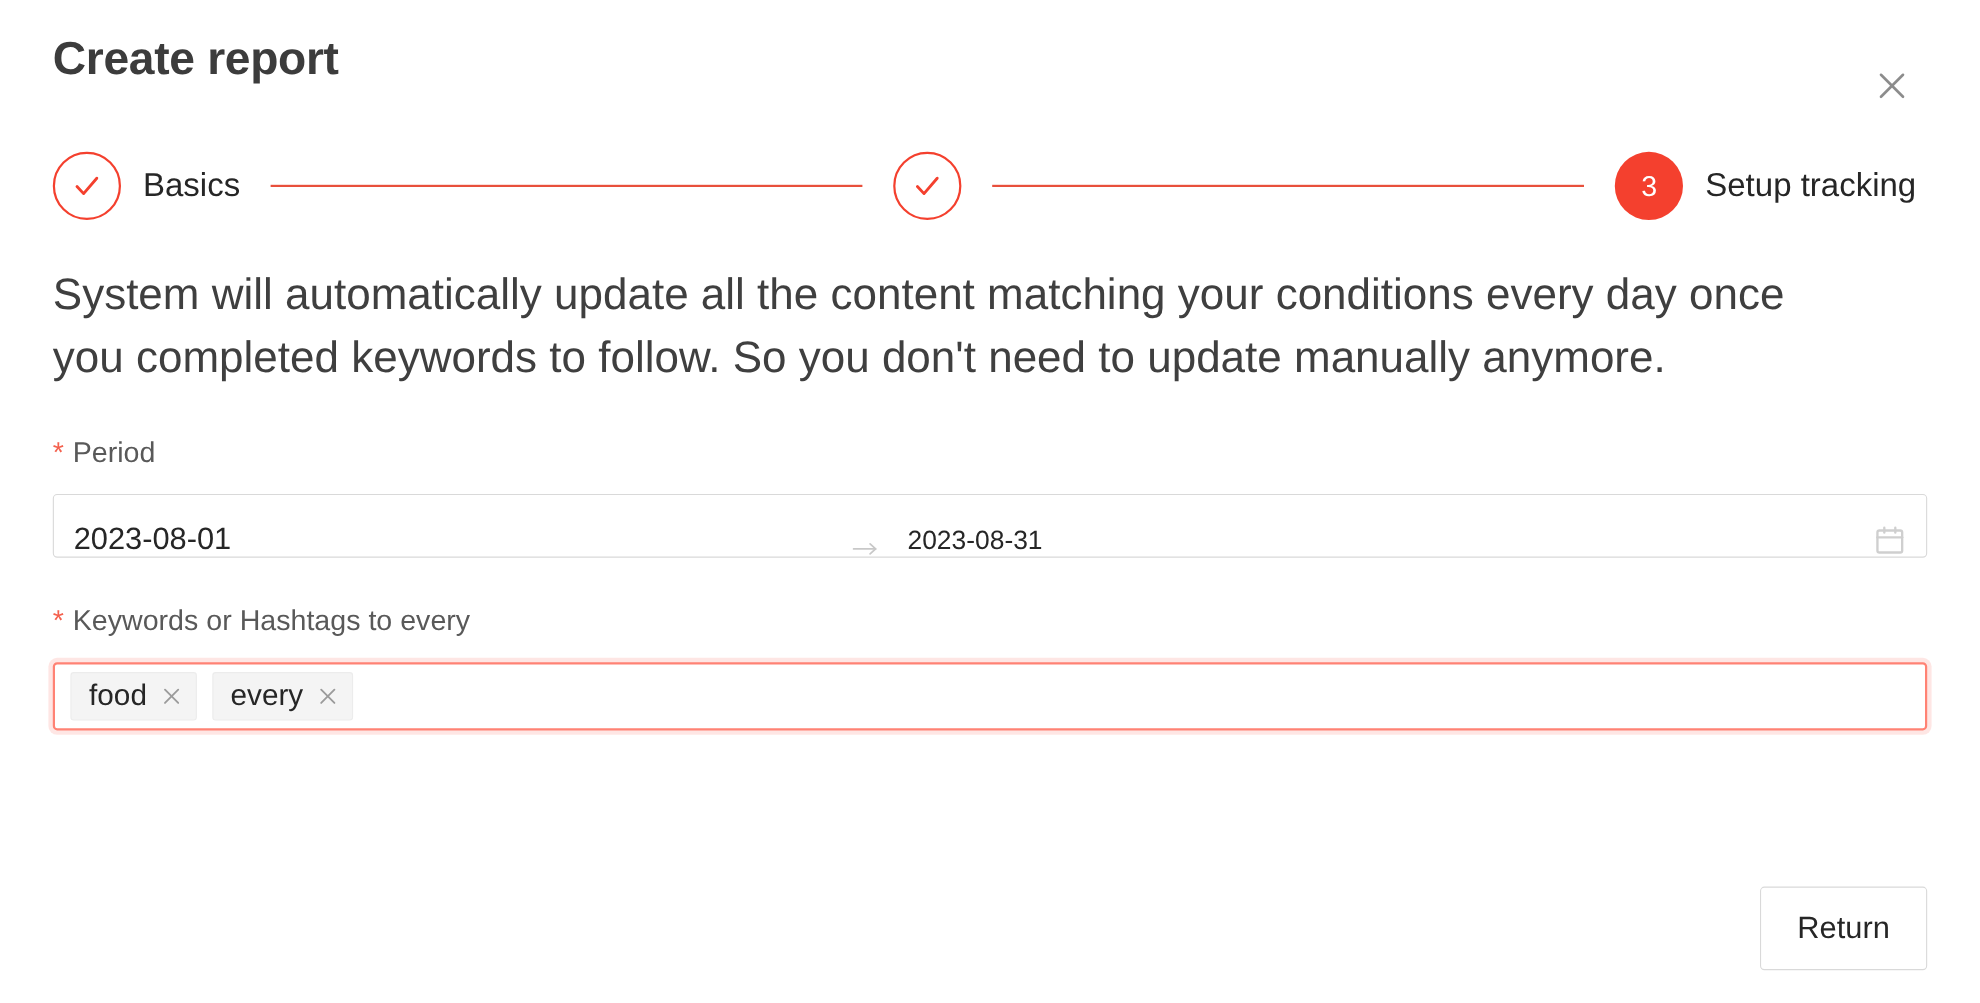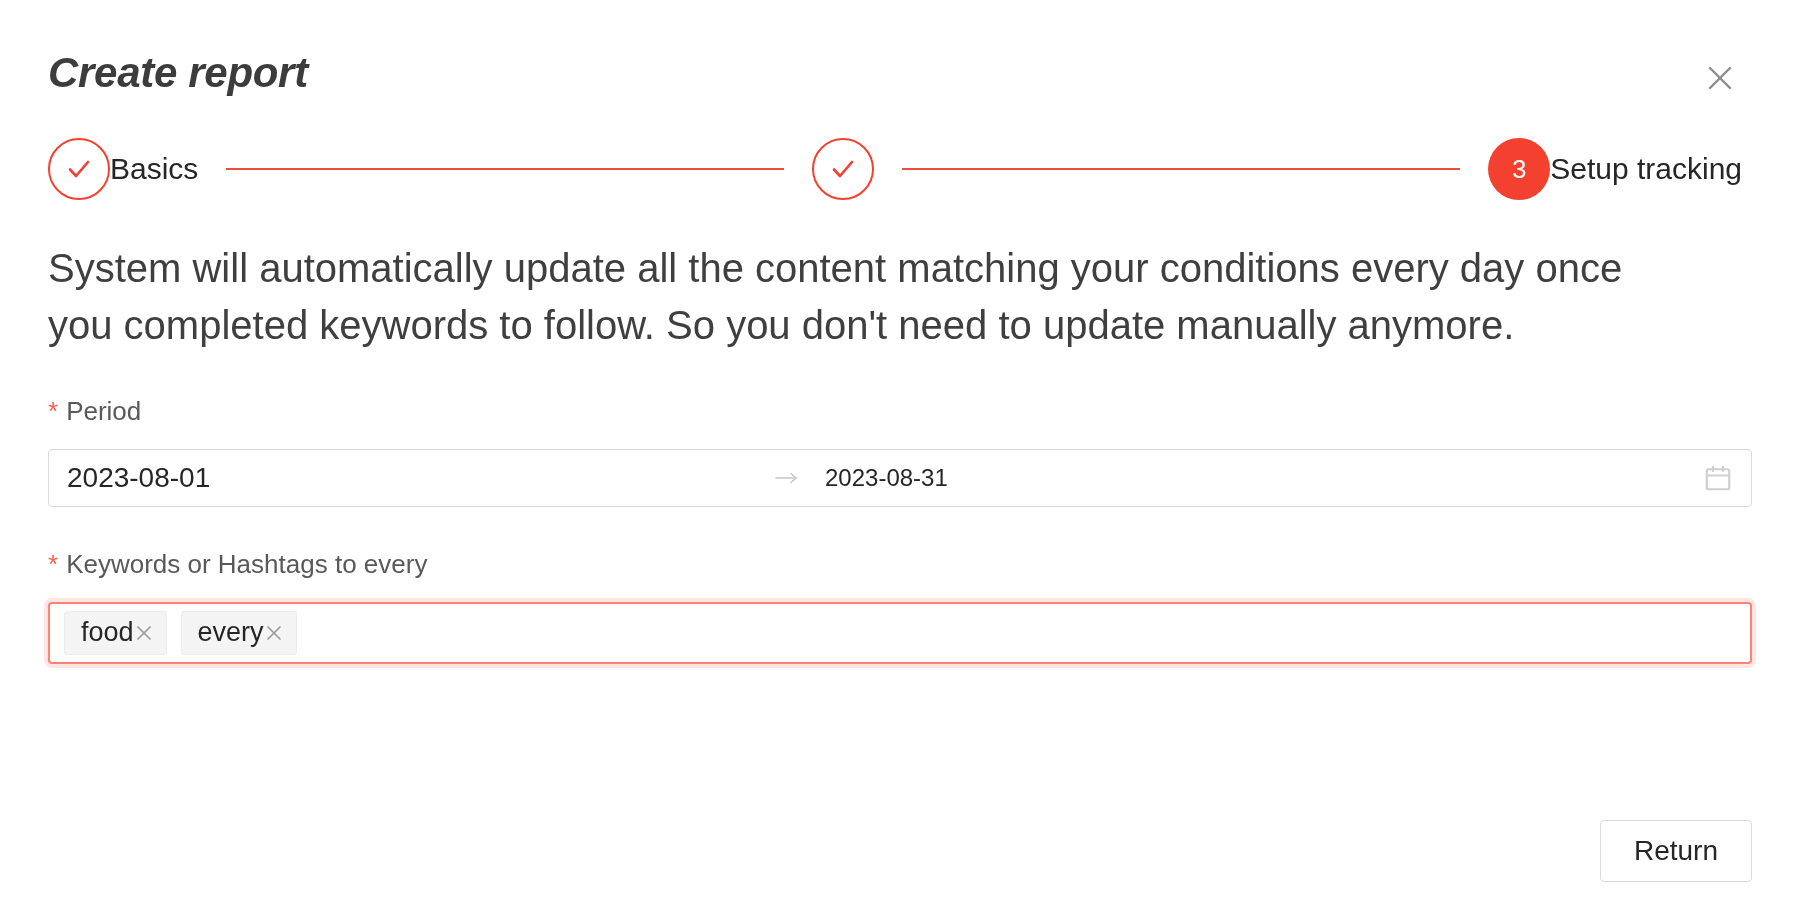--- a/index.html
+++ b/index.html
@@ -15,23 +15,22 @@
     position: relative;
     width: 1800px;
     height: 912px;
     background: #ffffff;
     padding: 0 48px;
   }
 
   
   .modal-header {
     position: relative;
-    padding-top: 52px;
+    padding-top: 32px;
     height: 116px;
-    font-style: italic;
   }
   .modal-title {
     font-size: 42px;
     font-weight: bold;
     color: #3c3c3c;
     letter-spacing: -0.3px;
     line-height: 1;
   }
   .close-btn {
     position: absolute;
@@ -76,20 +75,21 @@
   .step-icon.done svg { display: block; }
   .step-icon.active {
     background: #f4402e;
     color: #ffffff;
     font-size: 26px;
     font-weight: 500;
   }
   .step-label {
     font-size: 30px;
     color: #262626;
+    margin-left: 20px;
   }
   .step-line {
     flex: 1 1 auto;
     height: 2px;
     background: #e8503c;
     margin: 0 28px;
     min-width: 40px;
   }
 
   
@@ -116,21 +116,21 @@
     line-height: 1;
   }
 
   .input-wrap {
     margin-top: 22px;
     height: 58px;
     border: 1px solid #d9d9d9;
     border-radius: 4px;
     background: #ffffff;
     display: flex;
-    align-items: center;
+    align-items: flex-end;
     padding: 0 18px;
   }
 
   .date-range { position: relative; }
   .date-start {
     font-size: 28px;
     color: #262626;
     width: 700px;
     flex: 0 0 auto;
   }
@@ -171,41 +171,42 @@
   .tag {
     display: inline-flex;
     align-items: center;
     height: 44px;
     background: #f4f4f4;
     border: 1px solid #ececec;
     border-radius: 3px;
     padding: 0 12px 0 16px;
     font-size: 27px;
     color: #262626;
+    gap: 12px;
   }
   .tag-close {
     color: #9b9b9b;
     display: flex;
     align-items: center;
     cursor: pointer;
   }
 
   
   .footer {
     position: absolute;
     right: 48px;
     bottom: 30px;
     display: flex;
     align-items: center;
     gap: 20px;
   }
   .btn {
     font-size: 28px;
     border-radius: 4px;
-    height: 62px;
+    height: 76px;
     padding: 4px 32px;
     display: flex;
     align-items: center;
     justify-content: center;
     cursor: pointer;
     font-family: "Liberation Sans", sans-serif;
   }
   .btn-default {
     background: #ffffff;
     border: 1px solid #d9d9d9;

